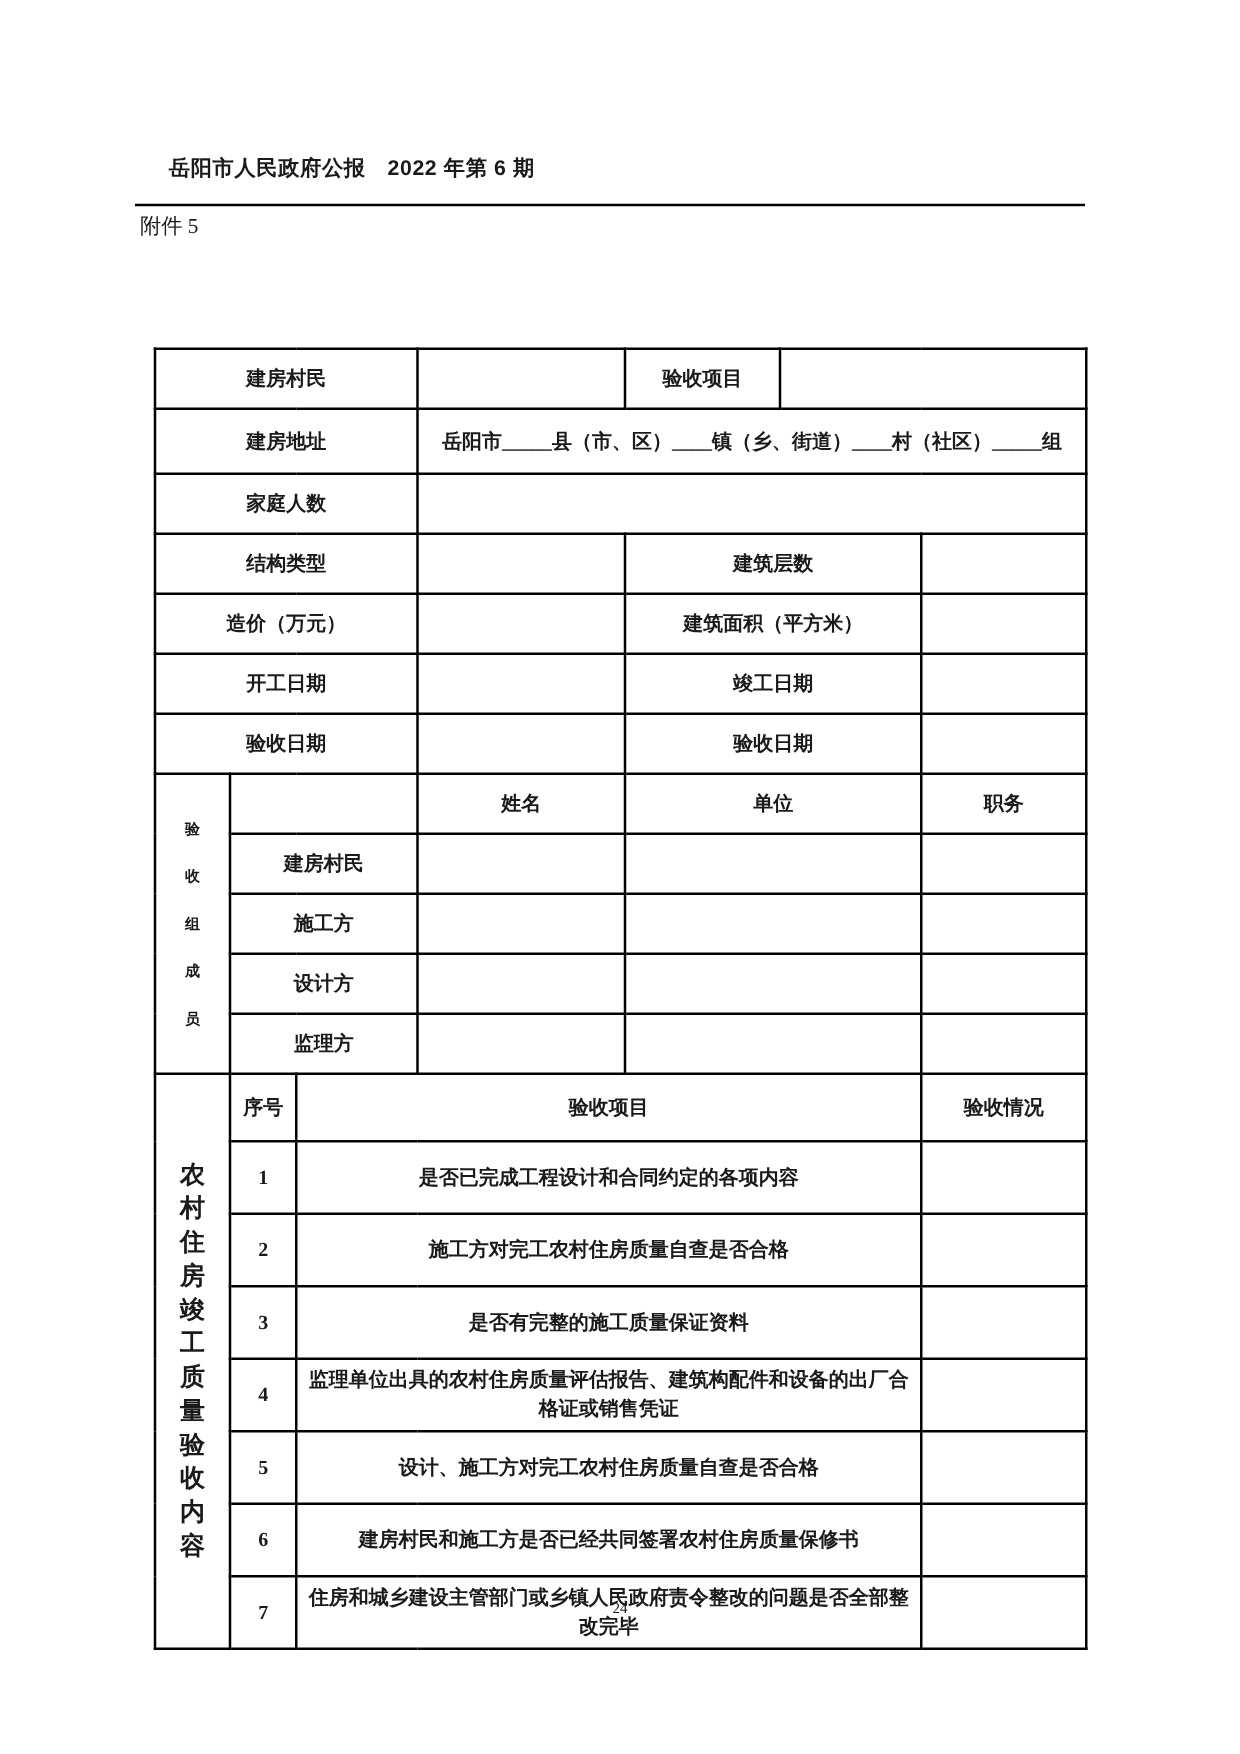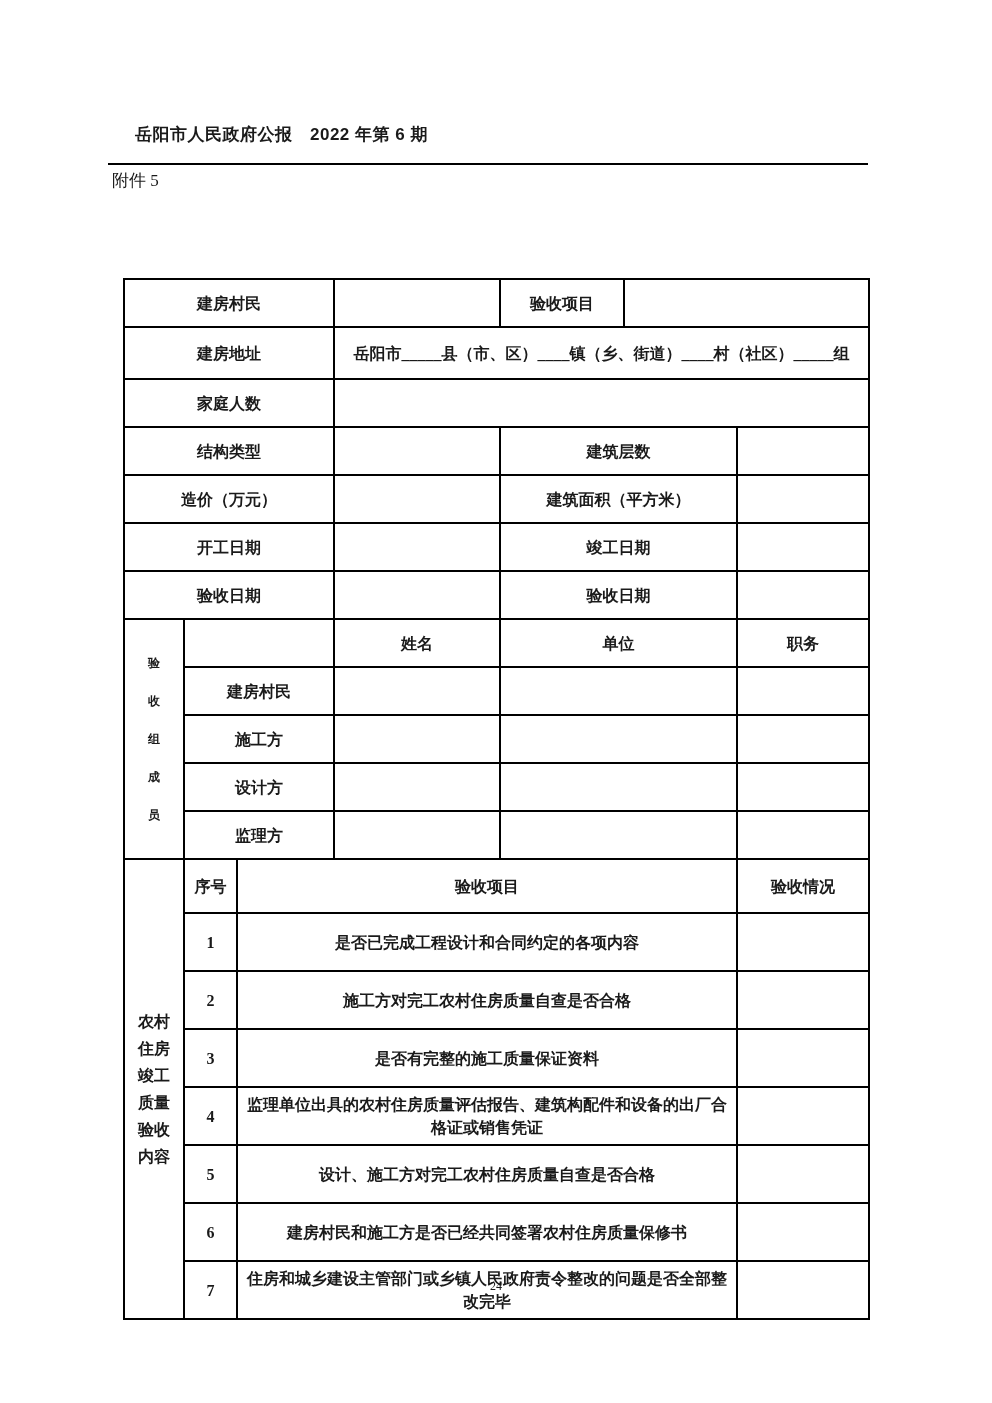--- a/index.html
+++ b/index.html
@@ -37,21 +37,21 @@
   }
   tr.ra  td {height:42px;}
   tr.ra2 td {height:46px;margin-top:36px;}
   tr.rb  td {height:42px;}
   tr.rch td {height:48px;margin-top:48px;}
   tr.rc  td {height:52px;}
   td.left {text-align:left; padding-left:10px; padding-right:8px;}
   td.vcell {padding:0;}
   .vtxt {display:inline-block; word-break:break-all; text-align:center;}
   .v1 {width:18px; line-height:38px; font-size:12px;}
-  .v2 {width:35px; line-height:27px; font-size:16px;}
+  .v2 {width:35px; line-height:27px; font-size:20px;}
   .page-number {
     position:absolute; left:0; top:1279px; width:100%; text-align:center;
     font-size:12px;
   }
 </style>
 </head>
 <body>
 
 <div class="page">
 

